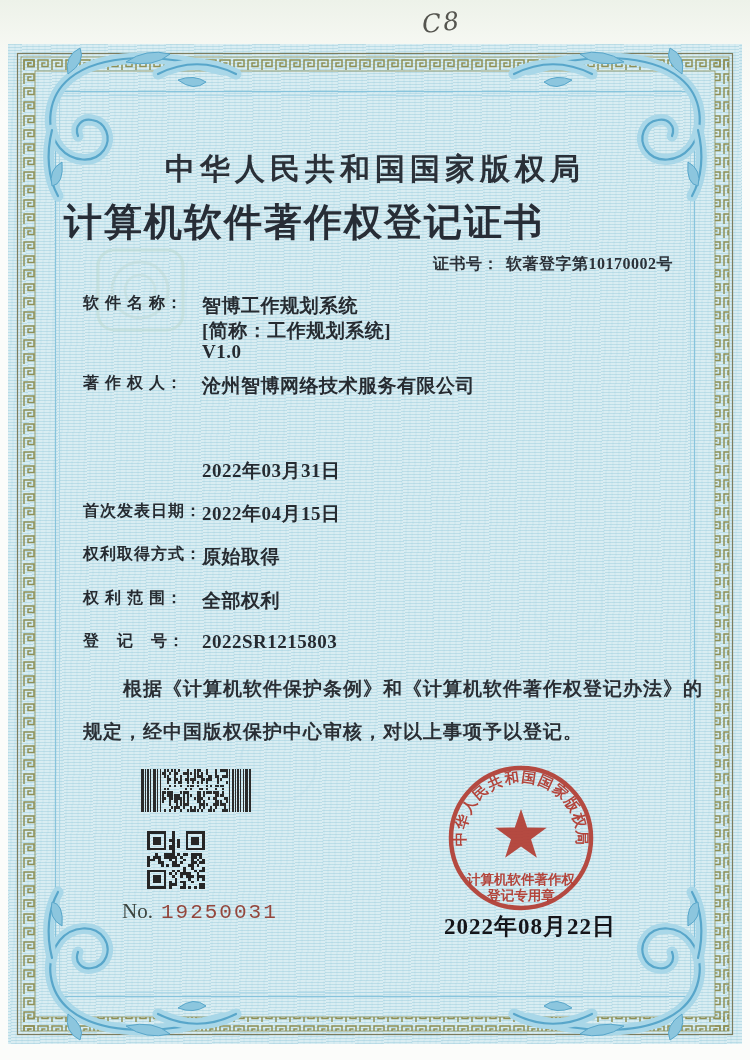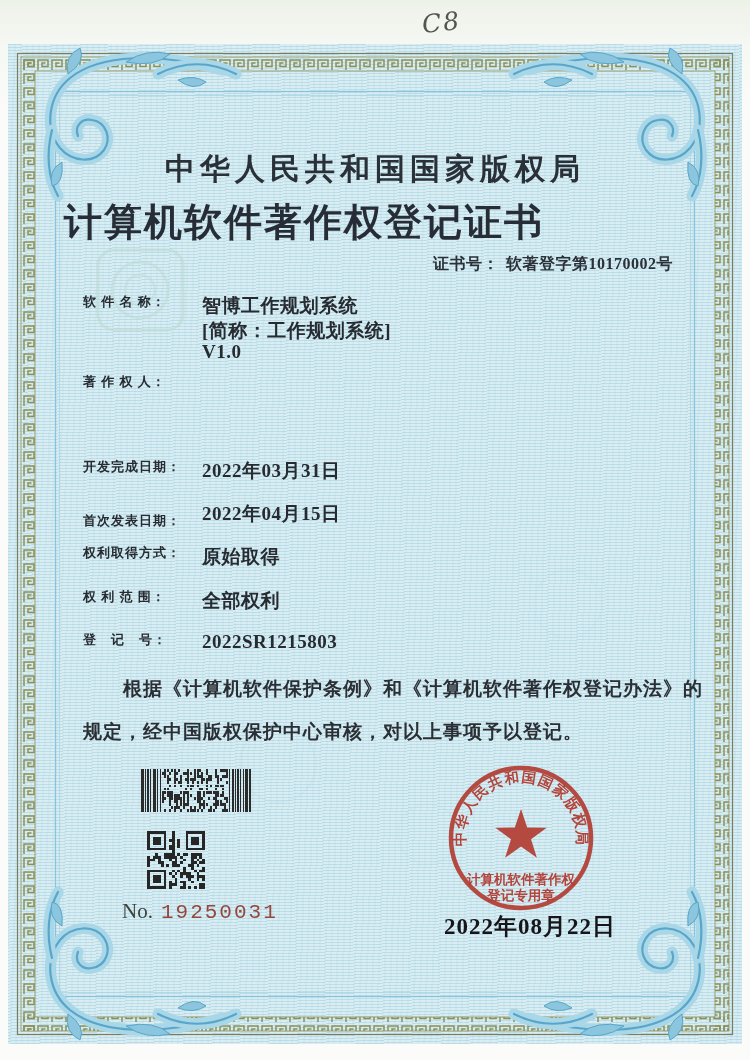--- a/index.html
+++ b/index.html
@@ -27,21 +27,21 @@
     font-size:30px;font-weight:700;letter-spacing:5px;color:#2a3038;
   }
   .cert-title{
     left:8px;top:197px;width:592px;text-align:center;
     font-size:38px;font-weight:700;letter-spacing:2px;color:#272d36;
   }
   .cert-no{
     left:433px;top:254px;font-size:16px;font-weight:700;color:#2b3138;letter-spacing:.5px;
   }
   .cert-no .val{margin-left:7px;}
-  .row-label{font-size:13px;font-weight:700;color:#262b31;letter-spacing:1px;white-space:pre;}
+  .row-label{font-size:16px;font-weight:700;color:#262b31;letter-spacing:1px;white-space:pre;}
   .row-value{font-size:19px;font-weight:700;color:#262b31;letter-spacing:.5px;white-space:pre;}
   .lbl{left:83px;}
   .val{left:202px;}
   .stmt{
     left:83px;width:600px;font-size:19px;font-weight:700;color:#2a2f35;
     letter-spacing:1px;white-space:pre;
   }
   .serial{left:122px;top:899px;font-size:21px;}
   .serial .no{color:#3c4540;font-weight:400;}
   .serial .num{
@@ -125,25 +125,25 @@
   <div class="abs cert-no">
     <span>证书号：</span><span class="val">软著登字第10170002号</span>
   </div>
 
   <div class="abs row-label lbl" style="top:293px">软 件 名 称：</div>
   <div class="abs row-value val" style="top:318px">[简称：工作规划系统]</div>
   <div class="abs row-value val" style="top:293px">智博工作规划系统</div>
   <div class="abs row-value val" style="top:341px">V1.0</div>
 
   <div class="abs row-label lbl" style="top:373px">著 作 权 人：</div>
-
-  <div class="abs row-label lbl" style="top:458px">开发完成日期：</div>
+  <div class="abs row-value val" style="top:373px">沧州智博网络技术服务有限公司</div>
+
   <div class="abs row-value val" style="top:458px">2022年03月31日</div>
 
-  <div class="abs row-label lbl" style="top:512px">首次发表日期：</div>
+  <div class="abs row-label lbl" style="top:501px">首次发表日期：</div>
   <div class="abs row-value val" style="top:501px">2022年04月15日</div>
 
   <div class="abs row-label lbl" style="top:544px">权利取得方式：</div>
   <div class="abs row-value val" style="top:544px">原始取得</div>
 
   <div class="abs row-label lbl" style="top:588px">权 利 范 围：</div>
   <div class="abs row-value val" style="top:588px">全部权利</div>
 
   <div class="abs row-label lbl" style="top:631px">登　记　号：</div>
   <div class="abs row-value val" style="top:631px">2022SR1215803</div>

